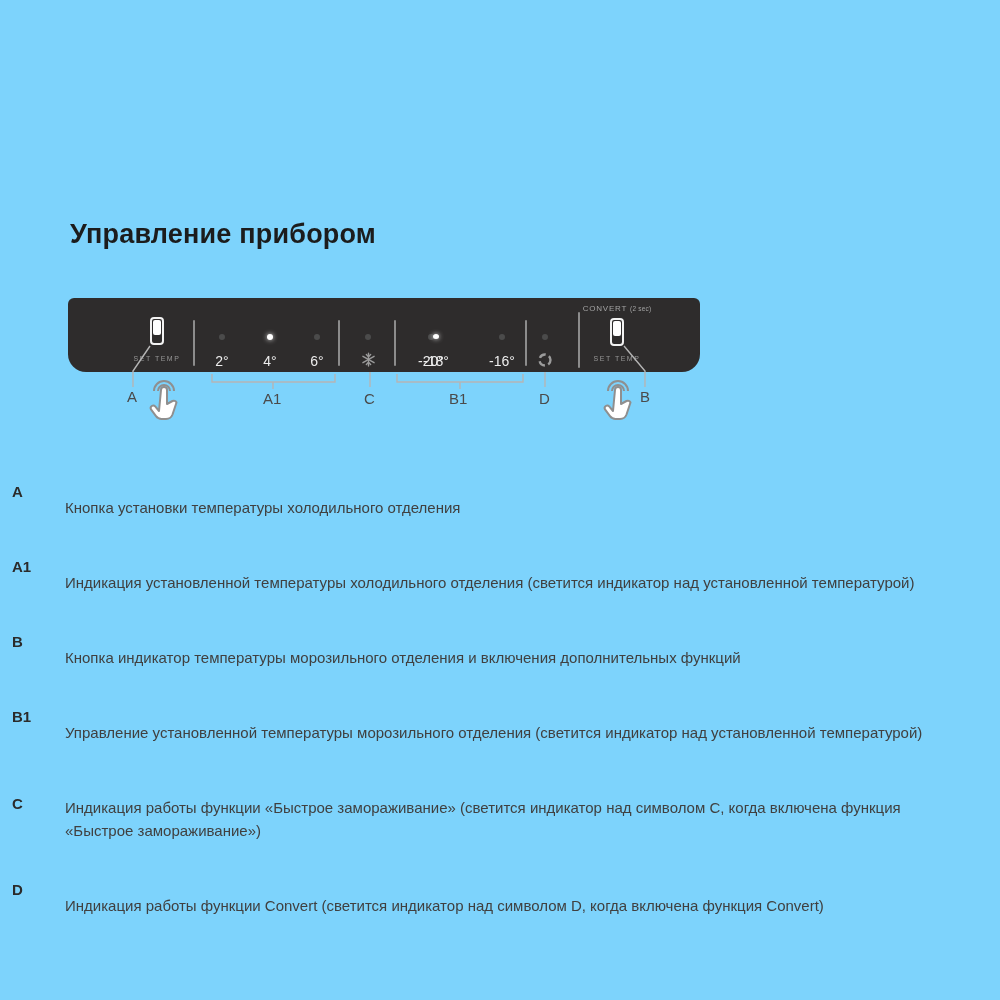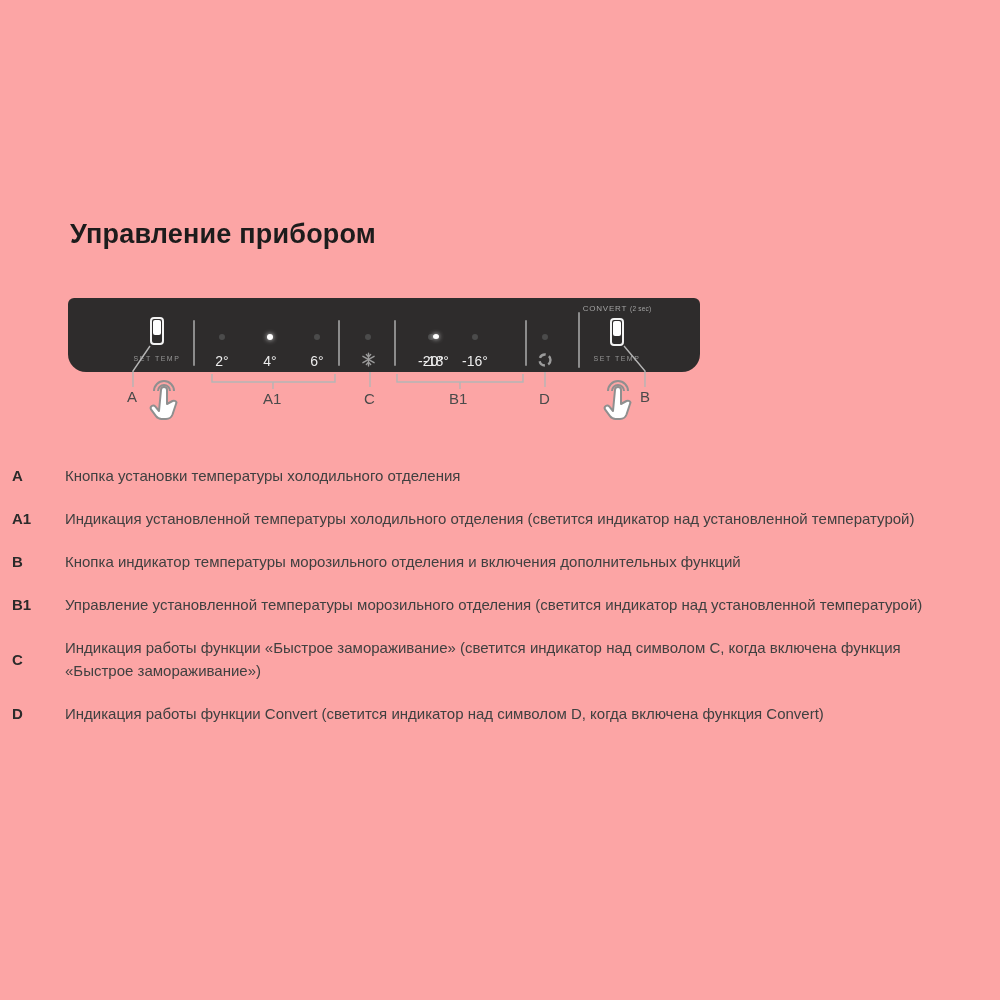--- a/index.html
+++ b/index.html
@@ -1,17 +1,17 @@
 <!DOCTYPE html>
 <html><head>
 <meta charset="utf-8">
 <style>
   html,body{margin:0;padding:0;background:#fff;}
   body{font-family:"Liberation Sans", sans-serif;}
-  .page{position:relative;width:1000px;height:1000px;background:#fca5a5;overflow:hidden;}
+  .page{position:relative;width:1000px;height:1000px;background:#7dd3fc;overflow:hidden;}
 
   
   .title{position:absolute;left:70px;top:219px;font-size:27px;font-weight:700;color:#1c1c1c;letter-spacing:0.2px;}
 
   
   .panel{position:absolute;left:68px;top:298px;width:632px;height:74px;background:#2e2c2c;border-radius:6px 6px 18px 18px;z-index:1;}
   .divider{position:absolute;width:2px;top:22px;height:46px;background:#8c8c8c;border-radius:1px;}
   .divider.tall{top:14px;height:56px;}
 
   .btn-icon{position:absolute;width:14px;height:28px;box-sizing:border-box;border:2px solid #f2f2f2;border-radius:4px;background:#2e2c2c;}
@@ -29,21 +29,21 @@
 
   
   .callout-svg{position:absolute;left:0;top:290px;width:1000px;height:150px;z-index:2;pointer-events:none;}
   .callout-label{position:absolute;font-size:15px;color:#4a4a4a;z-index:3;}
   .hand{position:absolute;width:44px;height:50px;z-index:3;}
 
   
   .legend{position:absolute;left:12px;top:464px;right:40px;}
   .legend-row{display:flex;align-items:center;margin-bottom:20px;line-height:23px;}
   .legend-term{width:53px;flex:0 0 53px;font-weight:700;font-size:15px;color:#2b2b2b;}
-  .legend-desc{flex:1;font-size:15px;color:#404040;}
+  .legend-desc{flex:1;font-size:15px;color:#404040;margin-top:32px;}
 </style>
 </head>
 <body>
 
 <div class="page">
 
   <div class="title">Управление прибором</div>
 
   <div class="panel">
 
@@ -89,21 +89,21 @@
     <span class="divider" style="left:326px;"></span>
 
     <div class="cell" style="left:341px;">
       <span class="dot"></span>
       <span class="temp-label">-20°</span>
     </div>
     <div class="cell" style="left:346px;gap:15px;">
       <span class="dot lit"></span>
       <span class="temp-label">-18°</span>
     </div>
-    <div class="cell" style="left:385px;">
+    <div class="cell" style="left:412px;">
       <span class="dot"></span>
       <span class="temp-label">-16°</span>
     </div>
 
     <span class="divider" style="left:457px;"></span>
 
     <div class="cell" style="left:455px;">
       <span class="dot"></span>
       <span class="icn">
         <svg width="16" height="16" viewBox="0 0 16 16">

